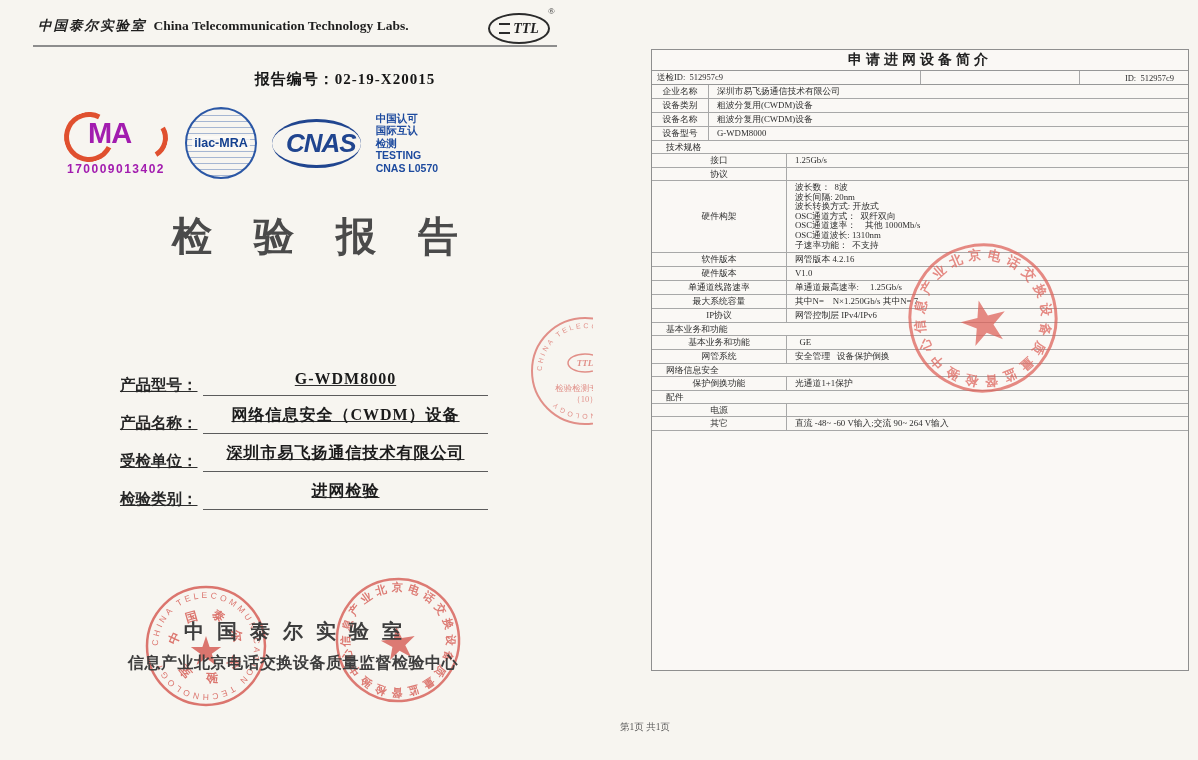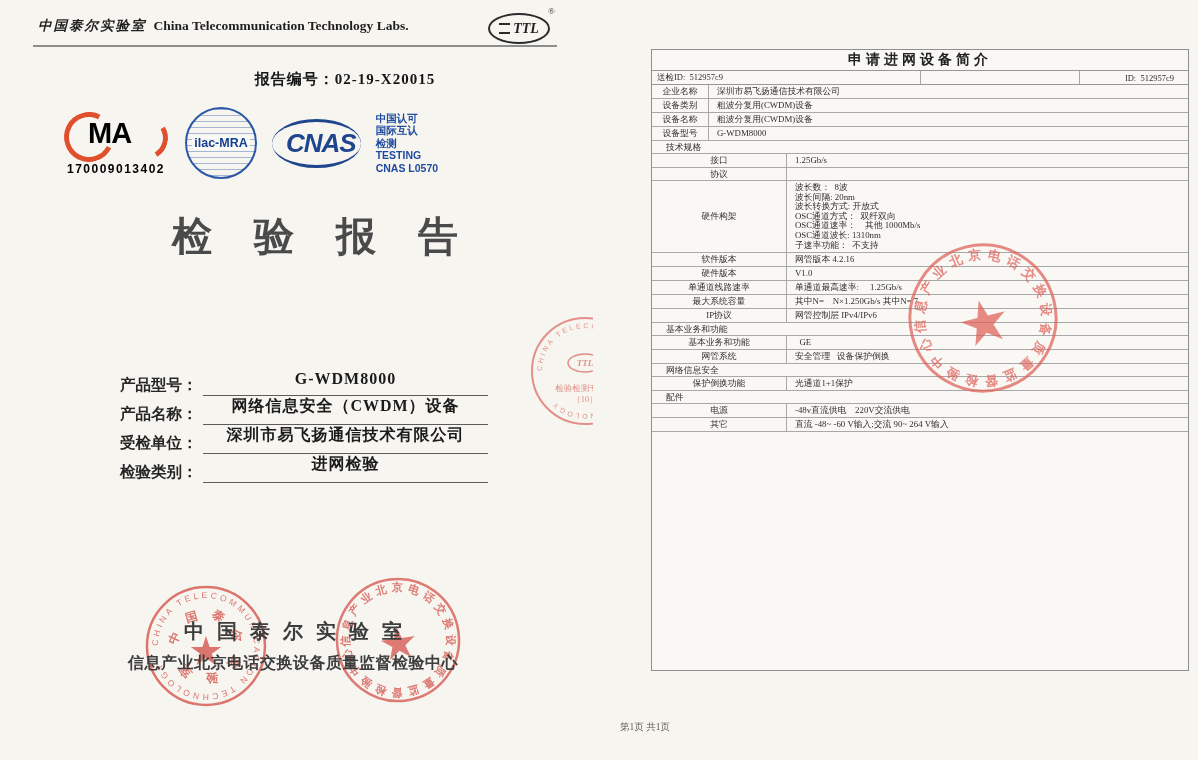--- a/index.html
+++ b/index.html
@@ -14,38 +14,38 @@
   .lp-header .cn{font-style:italic;letter-spacing:2px;margin-right:7px;}
   .lp-rule{position:absolute;left:33px;top:45px;width:524px;height:2px;background:#8d8d8d;}
   .ttl-logo{position:absolute;left:488px;top:13px;width:58px;height:27px;border:2px solid #2b2b2b;border-radius:50%;
     display:flex;align-items:center;justify-content:center;}
   .ttl-lines{width:11px;height:7px;border-top:2px solid #2b2b2b;border-bottom:2px solid #2b2b2b;margin-right:3px;}
   .ttl-txt{font-style:italic;font-weight:bold;font-size:14px;color:#222;}
   .ttl-reg{position:absolute;left:548px;top:6px;font-size:9px;color:#333;}
   .report-no{position:absolute;left:180px;top:70px;width:330px;text-align:center;font-size:15px;font-weight:bold;color:#161616;letter-spacing:1px;white-space:pre;}
   
   .logos{position:absolute;left:62px;top:102px;height:82px;display:flex;align-items:center;gap:15px;font-family:"Liberation Sans","DejaVu Sans",sans-serif;}
-  .cma{width:108px;text-align:center;color:#000000;}
+  .cma{width:108px;text-align:center;color:#a21caf;}
   .cma-mark{position:relative;height:50px;}
   .cma-c{position:absolute;left:2px;top:1px;width:40px;height:40px;border:5px solid #e0502f;border-radius:50%;border-right-color:transparent;transform:rotate(-18deg);}
   .cma-letters{position:absolute;left:26px;top:6px;font-size:29px;font-weight:900;letter-spacing:-1px;}
   .cma-close{position:absolute;right:2px;top:5px;width:34px;height:34px;border:5px solid #e0502f;border-radius:50%;border-left-color:transparent;border-top-color:transparent;border-bottom-color:transparent;transform:rotate(14deg);}
   .cma-num{font-size:12px;font-weight:bold;letter-spacing:1.5px;margin-top:1px;}
   .globe{width:68px;height:68px;border-radius:50%;border:2px solid #2b57a5;position:relative;display:flex;align-items:center;justify-content:center;
     background:repeating-linear-gradient(to bottom,rgba(43,87,165,.40) 0 1px,transparent 1px 6px);}
   .globe-label{background:rgba(252,251,248,.8);font-weight:900;font-size:12.5px;color:#14408f;padding:0 2px;}
   .cnas{position:relative;padding:9px 5px;}
   .cnas::before{content:"";position:absolute;inset:0;border:3px solid #20458f;border-left:none;border-right:none;border-radius:50%;}
   .cnas-word{font-size:26px;font-weight:900;font-style:italic;color:#20458f;letter-spacing:-1px;margin-left:9px;}
   .cnas-lines{font-size:10.5px;font-weight:bold;color:#1d4a9e;line-height:12.5px;white-space:nowrap;}
   
   .lp-title{position:absolute;left:35px;top:209px;width:560px;text-align:center;font-size:40px;font-weight:600;color:#4a4a4a;letter-spacing:42px;text-indent:42px;}
   
   .fields{position:absolute;left:120px;top:371px;width:368px;}
-  .frow{display:flex;align-items:flex-end;height:25px;margin-bottom:4px;}
+  .frow{display:flex;align-items:flex-end;height:25px;margin-bottom:13px;text-decoration:underline;}
   .flabel{width:83px;font-size:15.5px;font-weight:bold;color:#262626;}
   .fvalue{flex:1;text-align:center;font-size:16px;font-weight:bold;color:#1b1b1b;border-bottom:1.5px solid #5c5c5c;padding-bottom:7px;letter-spacing:1px;}
   
   .lp-footer{position:absolute;left:10px;top:618px;width:566px;text-align:center;color:#3d3d3d;z-index:3;}
   .lf1{font-size:20px;font-weight:bold;letter-spacing:13px;text-indent:13px;}
   .lf2{font-size:16px;font-weight:bold;margin-top:8px;letter-spacing:.5px;}
   
   .stamp{position:absolute;z-index:2;}
   .stamp svg{display:block;}
   .seal-clip{position:absolute;left:527px;top:313px;width:66px;height:118px;overflow:hidden;z-index:2;}
@@ -267,21 +267,20 @@
         </div>
         <div class="trow kv">
           <div class="tlabel">保护倒换功能</div>
           <div class="tvalue">光通道1+1保护</div>
         </div>
         <div class="trow section">
           <div class="sec">配件</div>
         </div>
         <div class="trow kv">
           <div class="tlabel">电源</div>
-          <div class="tvalue">-48v直流供电    220V交流供电</div>
         </div>
         <div class="trow kv">
           <div class="tlabel">其它</div>
           <div class="tvalue">直流 -48~ -60 V输入;交流 90~ 264 V输入</div>
         </div>
       </div>
   </div>
 
   <div class="stamp" style="left:903px;top:238px;z-index:2;">
     <svg width="160" height="160" viewBox="-80 -80 160 160">

